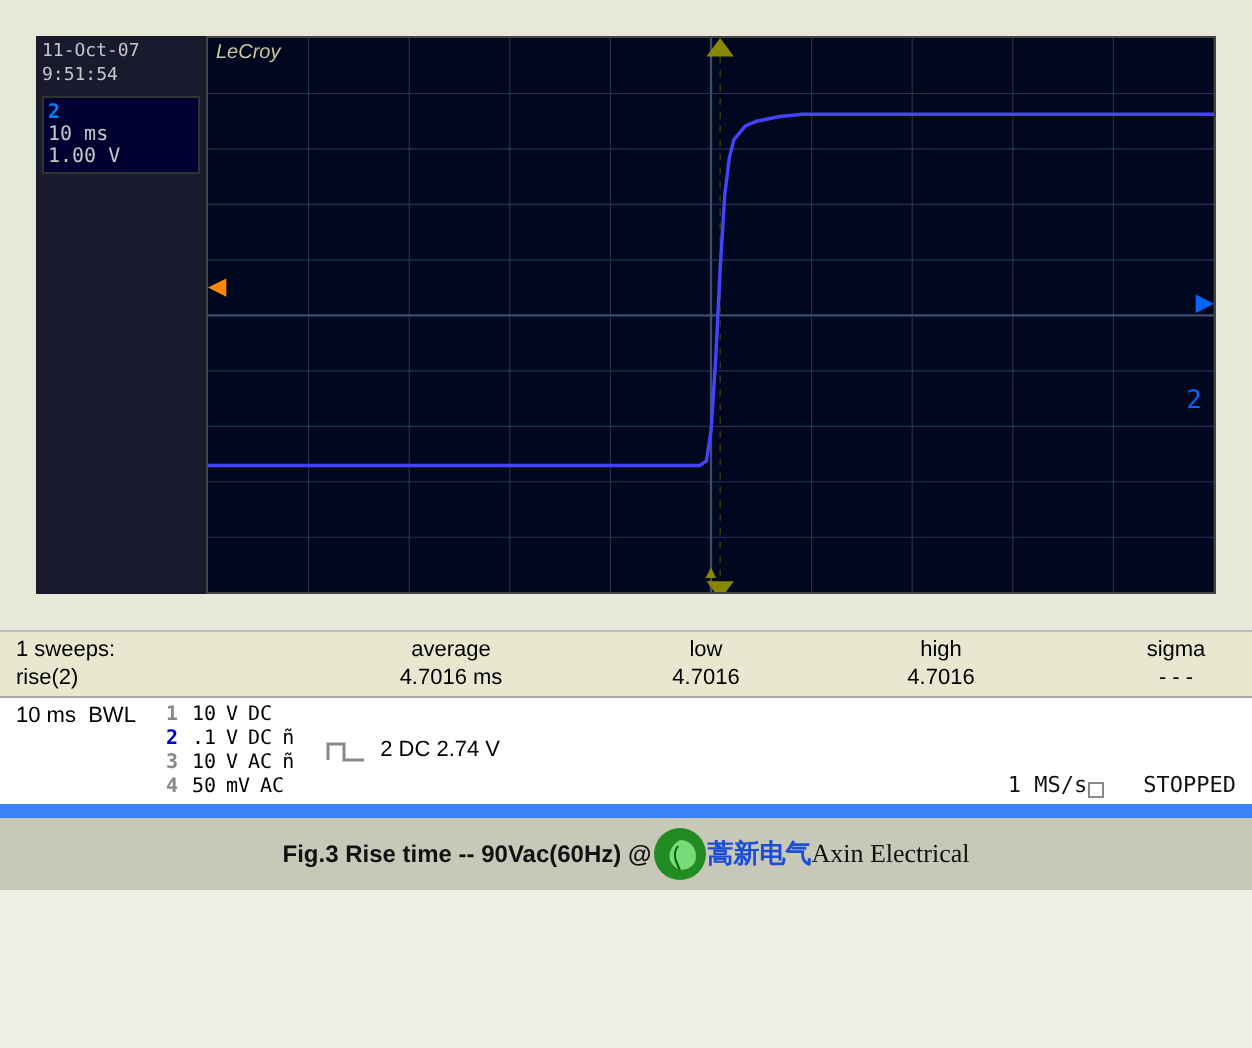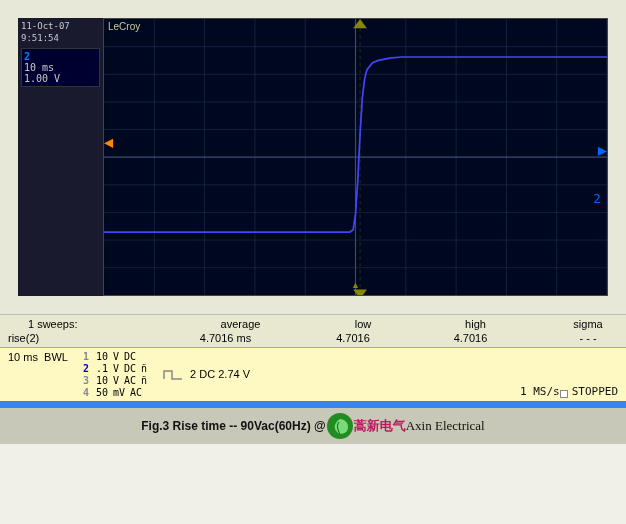--- a/index.html
+++ b/index.html
@@ -70,31 +70,32 @@
       border: 1px solid #444;
       overflow: hidden;
     }
 
     .lecroy-label {
       position: absolute;
       top: 2px;
       left: 4px;
       color: #c8c8a0;
       font-size: 10px;
+      font-style: italic;
       text-align: center;
     }
 
     .scope-canvas {
       width: 100%;
       height: 100%;
     }
 
     
     .settings-section {
-      background: #fef9c3;
+      background: #ffffff;
       padding: 3px 8px;
       display: flex;
       flex-direction: column;
       border-top: 1px solid #aaa;
     }
 
     .settings-row-top {
       display: flex;
       justify-content: space-between;
     }
@@ -132,21 +133,21 @@
     }
 
     .ms-rate {
       font-size: 11px;
       color: #111;
     }
 
     .stopped-badge {
       display: flex;
       align-items: flex-end;
-      gap: 4px;
+      gap: 20px;
       font-size: 11px;
       color: #111;
     }
 
     .stopped-box {
       width: 8px;
       height: 8px;
       background: #fff;
       border: 1px solid #888;
     }
@@ -165,21 +166,21 @@
     .footer-text {
       font-size: 12px;
       font-weight: bold;
       color: #111;
       font-family: Arial, sans-serif;
     }
 
     .logo-text {
       font-size: 13px;
       font-weight: bold;
-      color: #be185d;
+      color: #1d4ed8;
       font-family: Liberation Sans, sans-serif;
     }
 
     .measurements-table {
       width: 100%;
       padding: 2px 8px;
       background: #e8e8d0;
       border-top: 1px solid #bbb;
     }
 
@@ -272,21 +273,21 @@
 
       </svg>
 
       
       <div style="position:absolute; bottom:5px; left:50%; transform:translateX(-50%); color:#888800; font-size:9px;">▲</div>
 
     </div>
   </div>
 
   <div class="measurements-table">
-    <div style="display:flex; justify-content:space-between; padding: 1px 0; margin-left: 20px;">
+    <div style="display:flex; justify-content:space-between; padding: 1px 0;">
       <div style="width:120px;">1 sweeps:</div>
       <div style="width:80px; text-align:center;">average</div>
       <div style="width:60px; text-align:center;">low</div>
       <div style="width:60px; text-align:center;">high</div>
       <div style="width:60px; text-align:center;">sigma</div>
     </div>
     <div style="display:flex; justify-content:space-between; padding: 1px 0;">
       <div style="width:120px;">rise(2)</div>
       <div style="width:80px; text-align:center;">4.7016 ms</div>
       <div style="width:60px; text-align:center;">4.7016</div>

